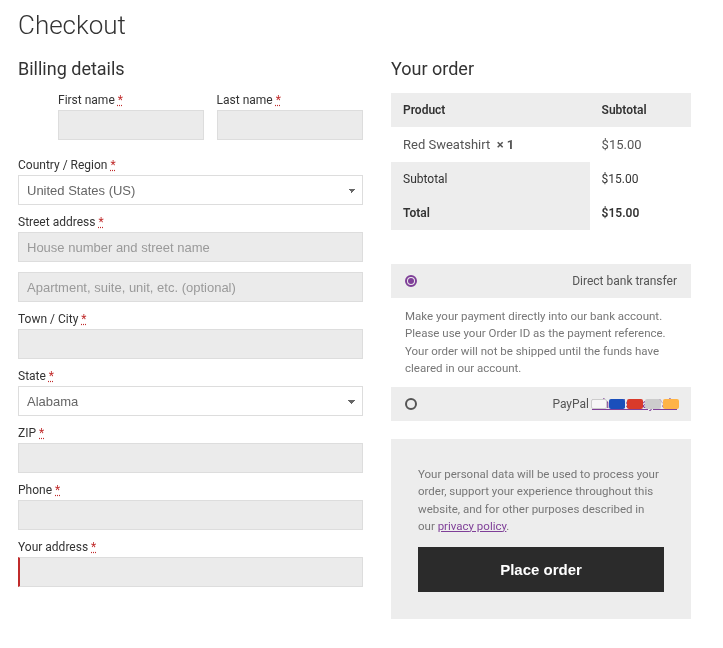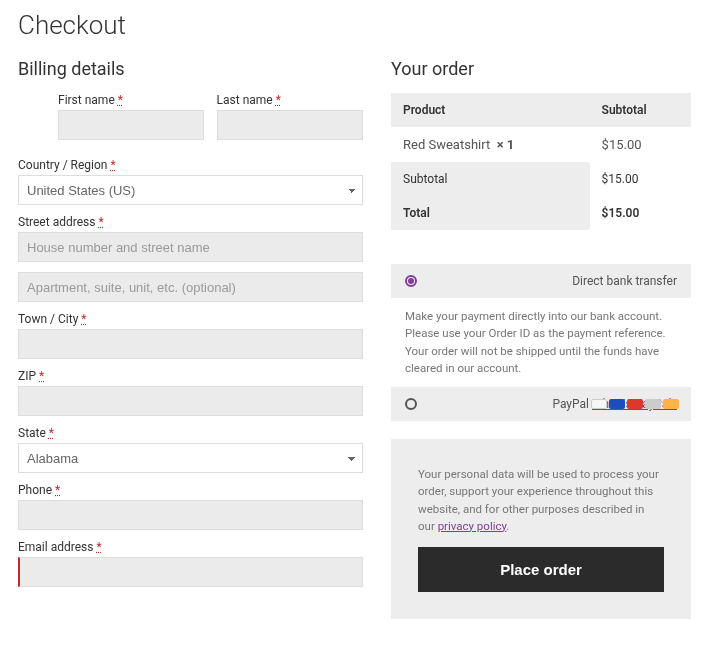--- a/index.html
+++ b/index.html
@@ -140,39 +140,39 @@
     </div>
     <div class="field">
       <input type="text" placeholder="Apartment, suite, unit, etc. (optional)" style="">
     </div>
 
     <div class="field">
       <label><span>Town / City</span> <span class="req">*</span></label>
       <input type="text" style="">
     </div>
 
-    <div class="field">
-      <label><span>ZIP</span> <span class="req">*</span></label>
-      <input type="text" style="">
-    </div>
-
     <div class="field gap-top">
       <label><span>State</span> <span class="req">*</span></label>
       <select>
         <option>Alabama</option>
       </select>
     </div>
 
+    <div class="field">
+      <label><span>ZIP</span> <span class="req">*</span></label>
+      <input type="text" style="">
+    </div>
+
     <div class="field gap-top">
       <label><span>Phone</span> <span class="req">*</span></label>
       <input type="text" style="">
     </div>
 
     <div class="field gap-top email-highlight">
-      <label><span>Email address</span> <span class="req">*</span></label>
+      <label><span>Your address</span> <span class="req">*</span></label>
       <input type="text" style="">
     </div>
   </div>
 
   <div class="col-right">
     <h3>Your order</h3>
 
     <table class="order">
       <thead>
         <tr>

